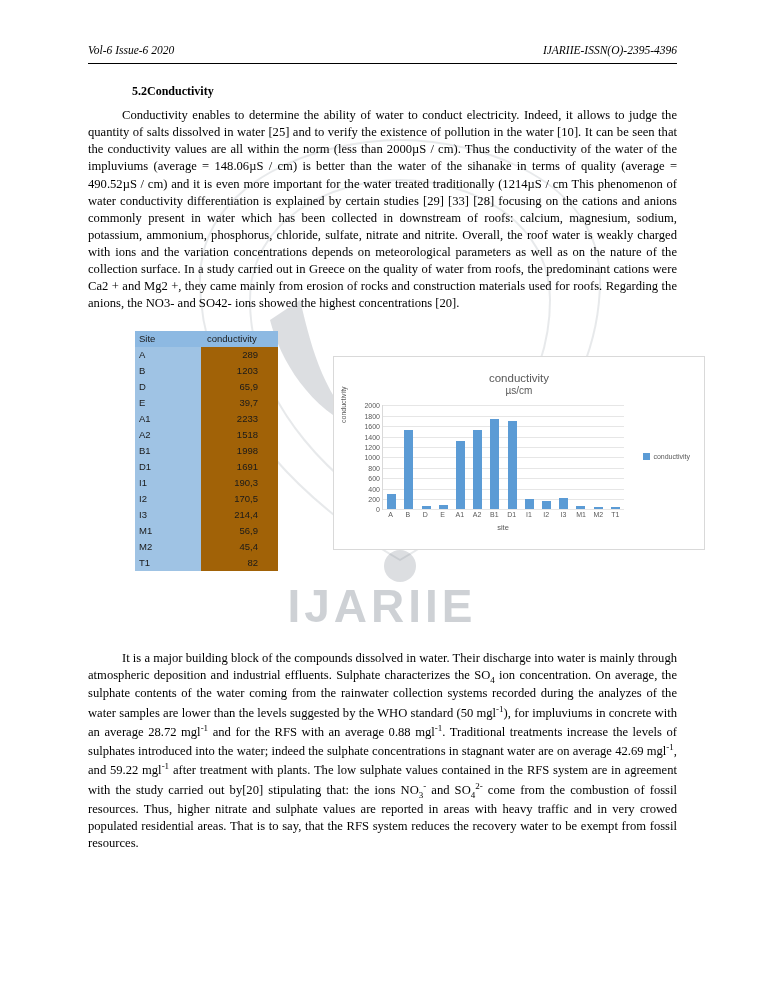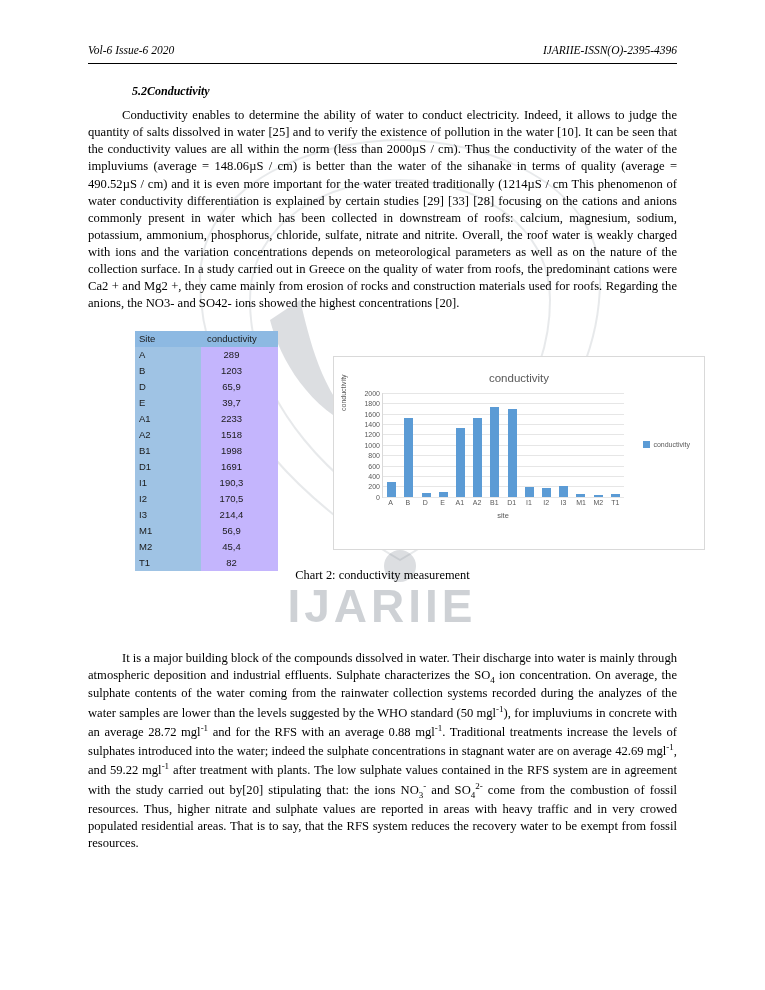--- a/index.html
+++ b/index.html
@@ -53,21 +53,20 @@
     top: 84px;
     left: 88px;
     width: 589px;
   }
   h2.section {
     font-size: 12px;
     font-weight: bold;
     margin: 0 0 8px 0;
     padding-left: 44px;
     font-family: "Liberation Serif", serif;
-    font-style: italic;
   }
   p.para {
     font-size: 12.6px;
     line-height: 1.36;
     text-align: justify;
     margin: 0 0 4px 0;
     text-indent: 34px;
   }
   sub, sup { font-size: 9px; }
 
@@ -94,21 +93,21 @@
     color: #1a1a1a;
     font-weight: normal;
   }
   .data-table th {
     background: #8db9e2;
     font-weight: normal;
     text-align: left;
   }
   .data-table th.v { text-align: left; padding-left: 6px;}
   .data-table td.site { text-align: left; background: #9fc3e4; width: 58px;}
-  .data-table td.val { text-align: center; background: #c4b5fd; padding-right: 20px;}
+  .data-table td.val { text-align: right; background: #a16207; padding-right: 20px;}
 
   .chart-card {
     position: absolute;
     left: 245px;
     top: 25px;
     width: 370px;
     height: 192px;
     background: #ffffff;
     border: 1px solid #d9d9d9;
   }
@@ -323,20 +322,21 @@
               <tr>
                 <td class="site">T1</td>
                 <td class="val">82</td>
               </tr>
             </tbody>
         </table>
 
         <div class="chart-card">
           <div class="chart-title">
             <span>conductivity</span>
+            <span class="sub">µs/cm</span>
           </div>
 
           <div class="plot-wrap">
             <div class="y-axis-label">conductivity</div>
             <div class="y-ticks" id="y-ticks">
                 <div style="top: 104px;">0</div>
                 <div style="top: 93.6px;">200</div>
                 <div style="top: 83.2px;">400</div>
                 <div style="top: 72.8px;">600</div>
                 <div style="top: 62.4px;">800</div>
@@ -395,21 +395,20 @@
                 <span>T1</span>
               </div>
             <div class="x-axis-title">site</div>
             <div class="legend">
               <span class="swatch"></span>
               <span class="lbl">conductivity</span>
             </div>
           </div>
         </div>
 
-        <div class="chart-caption">Chart 2: conductivity measurement</div>
       </div>
 
       <div class="section2">
         <p class="para" id="sulphate-para">It is a major building block of the compounds dissolved in water. Their discharge into water is mainly through atmospheric deposition and industrial effluents. Sulphate characterizes the SO<sub>4</sub> ion concentration. On average, the sulphate contents of the water coming from the rainwater collection systems recorded during the analyzes of the water samples are lower than the levels suggested by the WHO standard (50 mgl<sup>-1</sup>), for impluviums in concrete with an average 28.72 mgl<sup>-1</sup> and for the RFS with an average 0.88 mgl<sup>-1</sup>. Traditional treatments increase the levels of sulphates introduced into the water; indeed the sulphate concentrations in stagnant water are on average 42.69 mgl<sup>-1</sup>, and 59.22 mgl<sup>-1</sup> after treatment with plants. The low sulphate values contained in the RFS system are in agreement with the study carried out by[20]  stipulating that: the ions NO<sub>3</sub><sup>-</sup> and SO<sub>4</sub><sup>2-</sup> come from the combustion of fossil resources. Thus, higher nitrate and sulphate values are reported in areas with heavy traffic and in very crowed populated residential areas. That is to say, that the RFS system reduces the recovery water to be exempt from fossil resources.</p>
       </div>
 
     </div>
 
   </div>
 </div>

